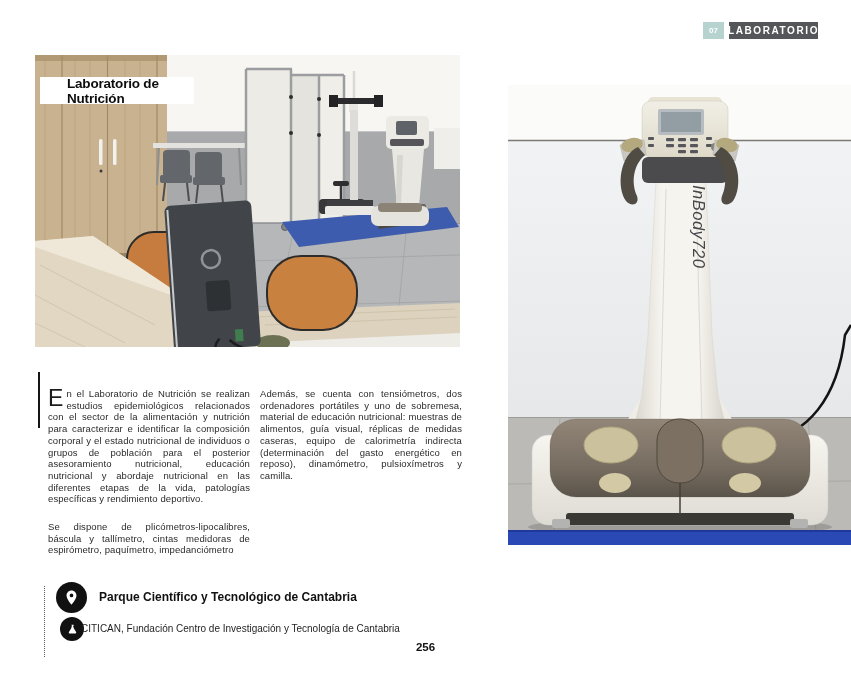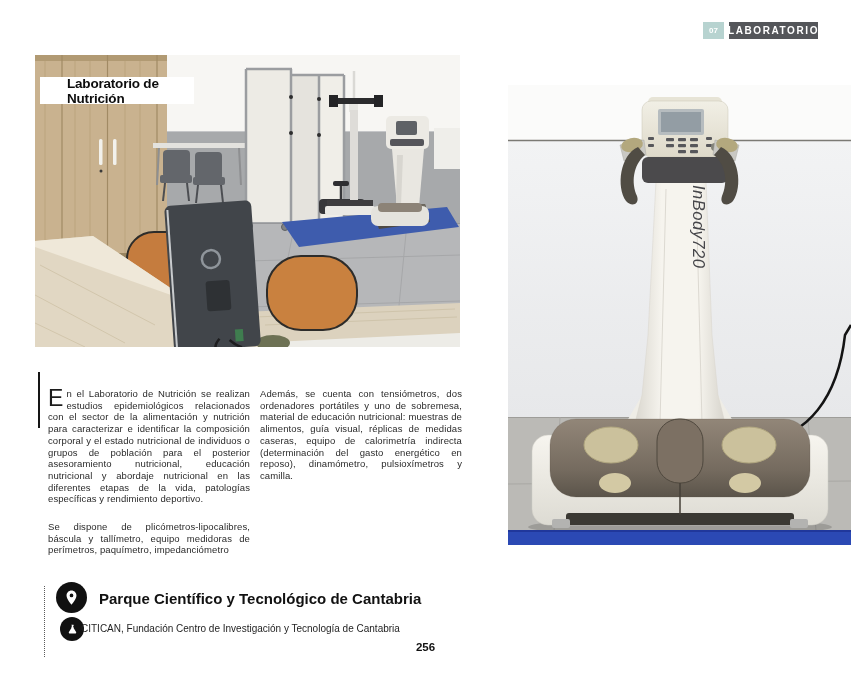--- a/index.html
+++ b/index.html
@@ -30,21 +30,21 @@
        text-align:justify;color:#2a2a2a;letter-spacing:0.1px;}
   .col-1{left:48px;} .col-2{left:260px;}
   .col p{margin:16px 0 11px 0;}
   .lead::first-letter{font-size:23px;line-height:18px;float:left;padding:1px 3px 0 0;color:#1c1c1c;}
 
   
   .footer-rule{left:44px;top:586px;height:71px;width:0;border-left:1px dotted #5a5a5a;}
   .badge{border-radius:50%;background:#111;display:flex;align-items:center;justify-content:center;}
   .badge-location{left:56px;top:582px;width:31px;height:31px;}
   .badge-org{left:60px;top:617px;width:24px;height:24px;}
-  .footer-location{left:99px;top:590px;font-size:15px;font-weight:bold;color:#111;}
+  .footer-location{left:99px;top:590px;font-size:12px;font-weight:bold;color:#111;}
   .footer-org{left:81px;top:623px;font-size:10px;color:#1e1e1e;}
   .page-number{left:0;top:641px;width:851px;text-align:center;
                font-size:11.5px;font-weight:bold;color:#111;}
 </style>
 </head>
 <body>
 
 <div class="abs tag tag-chapter">
   <span>07</span>
 </div>
@@ -297,21 +297,21 @@
       <rect x="149" y="334" width="46" height="64" rx="22" fill="#7c7063" stroke="#4f483e"></rect>
       <line x1="172" y1="398" x2="172" y2="430" stroke="#453f37" stroke-width="1.5"></line>
     </g>
   </g>
 </svg>
 </div>
 
 <div class="abs accent-bar"></div>
 <div class="abs col col-1">
   <p class="lead">En el Laboratorio de Nutrición se realizan estudios epidemiológicos relacionados con el sector de la alimentación y nutrición para caracterizar e identificar la composición corporal y el estado nutricional de individuos o grupos de población para el posterior asesoramiento nutricional, educación nutricional y abordaje nutricional en las diferentes etapas de la vida, patologías específicas y rendimiento deportivo.</p>
-  <p>Se dispone de plicómetros-lipocalibres, báscula y tallímetro, equipo medidoras de perímetros, paquímetro, impedanciómetro</p>
+  <p>Se dispone de plicómetros-lipocalibres, báscula y tallímetro, cintas medidoras de espirómetro, paquímetro, impedanciómetro</p>
 </div>
 <div class="abs col col-2">
   <p>Además, se cuenta con tensiómetros, dos ordenadores portátiles y uno de sobremesa, material de educación nutricional: muestras de alimentos, guía visual, réplicas de medidas caseras, equipo de calorimetría indirecta (determinación del gasto energético en reposo), dinamómetro, pulsioxímetros y camilla.</p>
 </div>
 
 <div class="abs footer-rule"></div>
 <div class="abs badge badge-location">
   <svg width="17" height="17" viewBox="0 0 24 24">
     <path fill="#ffffff" fill-rule="evenodd" d="M12 2 C8.1 2 5 5.1 5 9 c0 5 7 13 7 13 s7 -8 7 -13 c0 -3.9 -3.1 -7 -7 -7 z M12 11.6 a2.6 2.6 0 1 1 0 -5.2 a2.6 2.6 0 0 1 0 5.2 z"></path>
   </svg>

